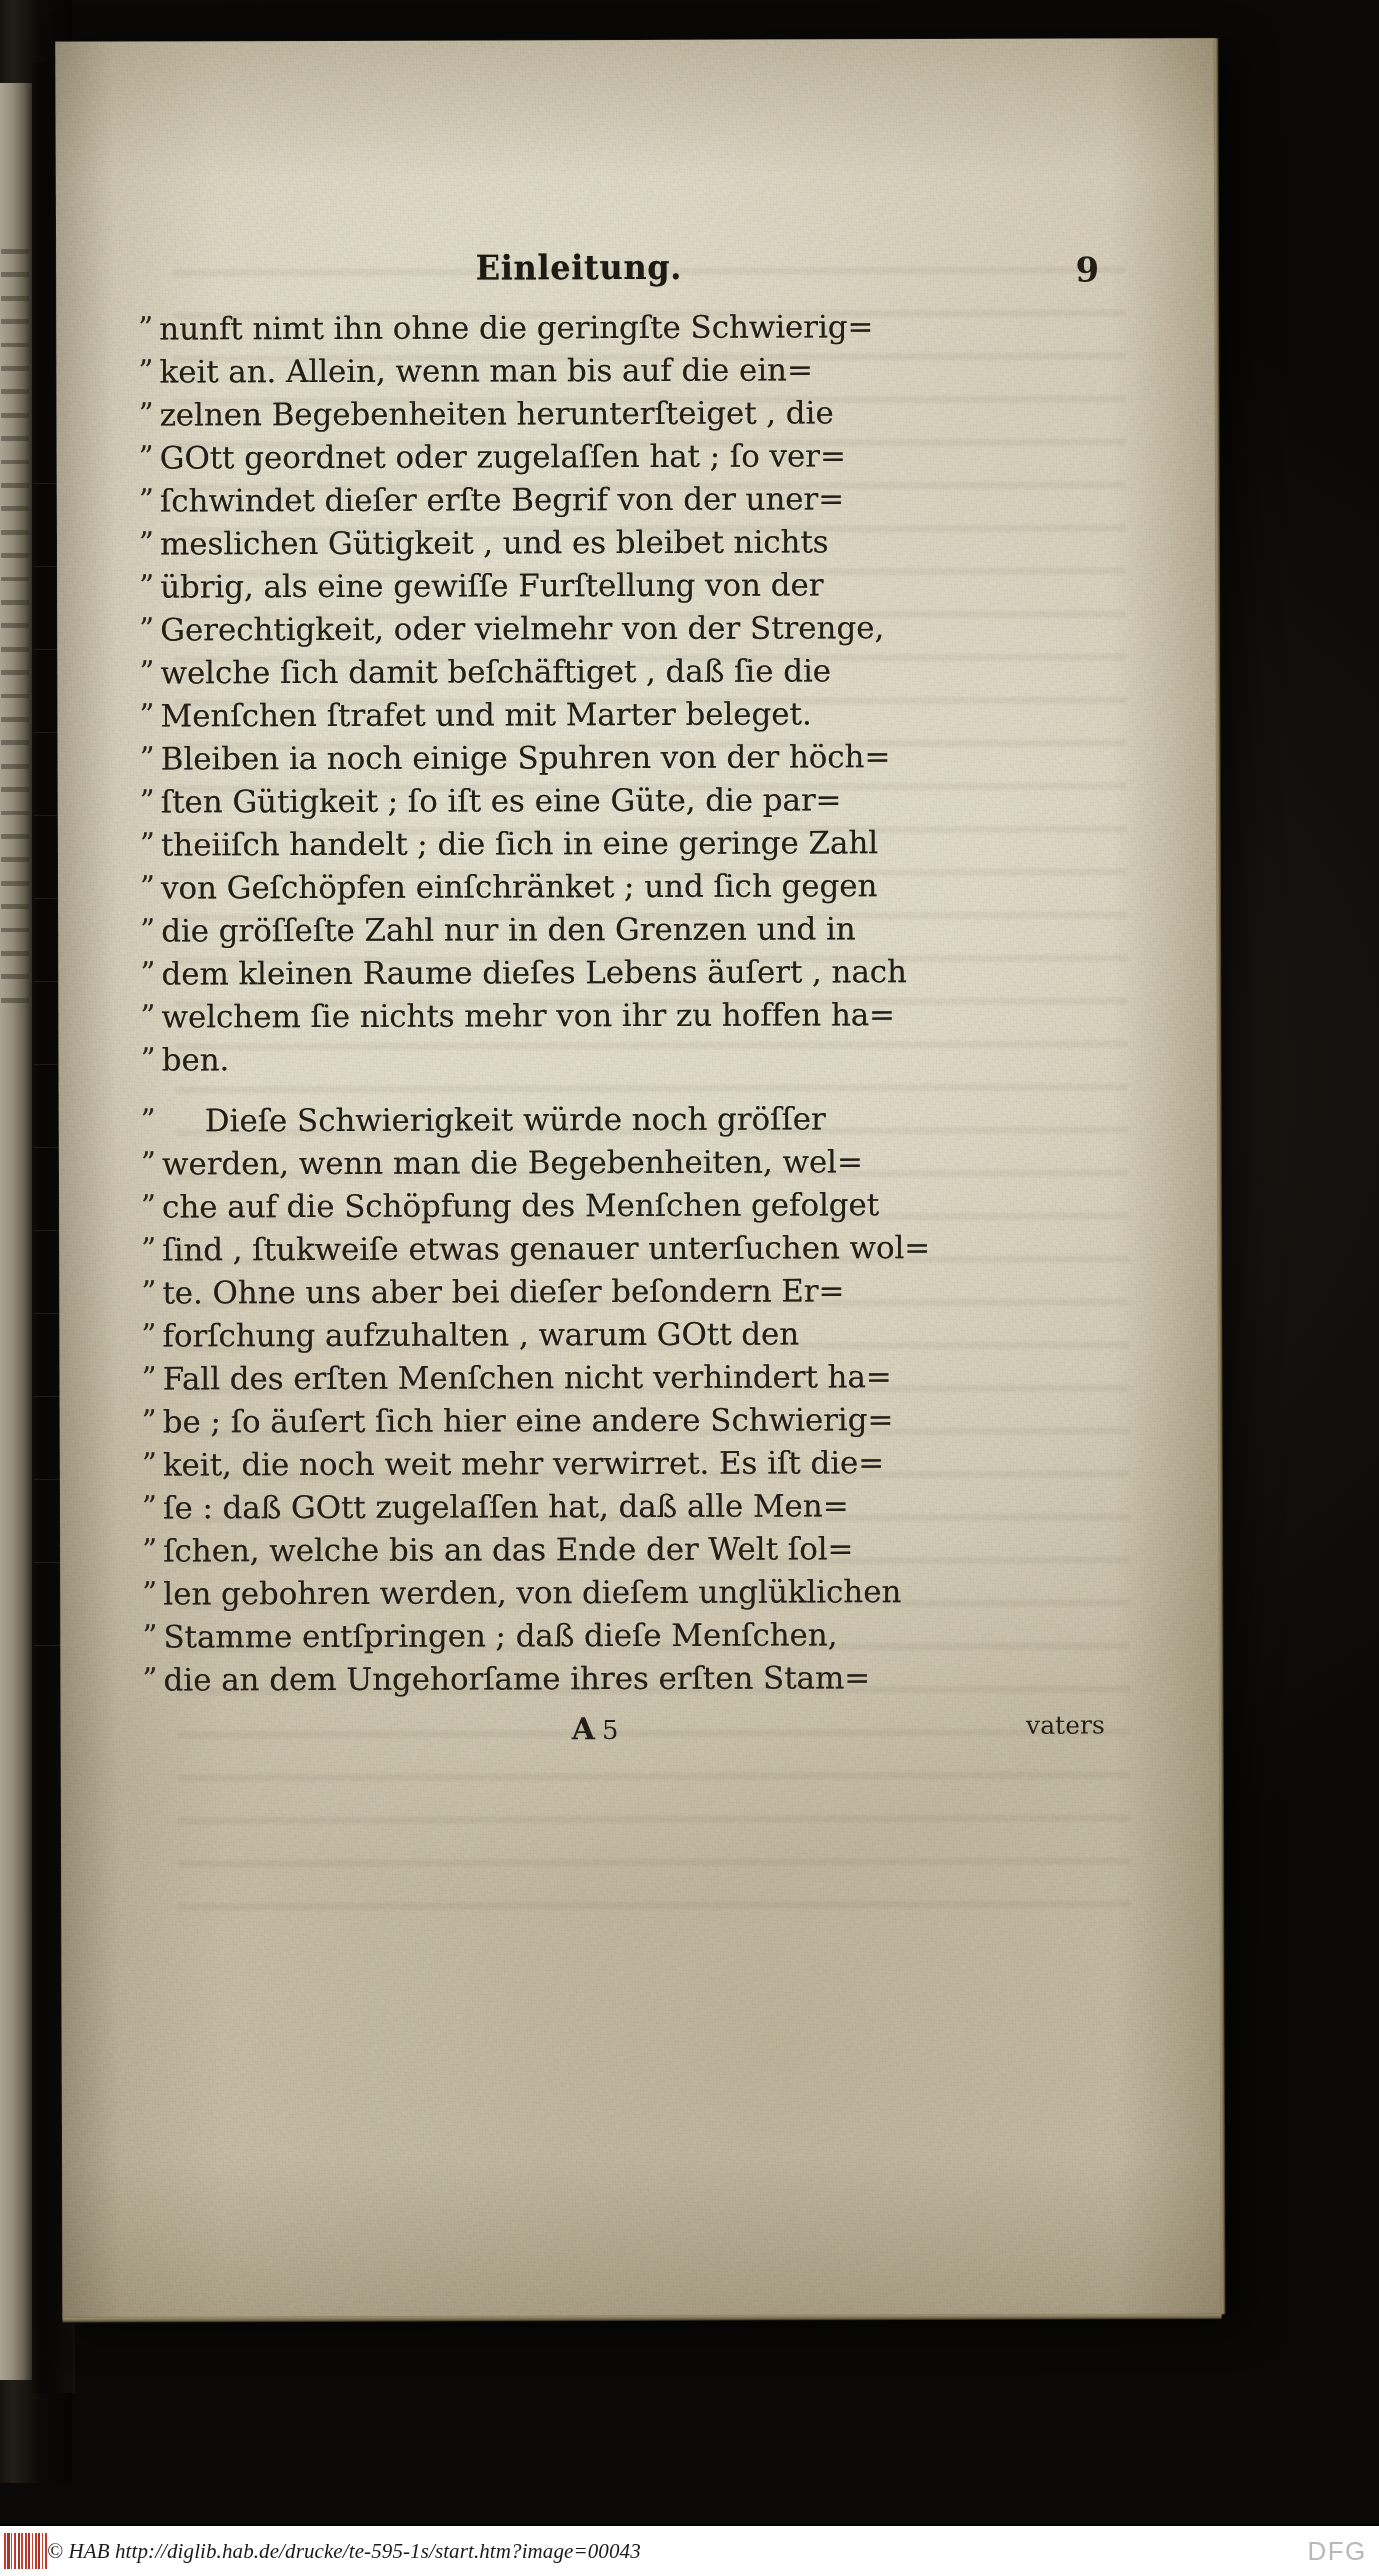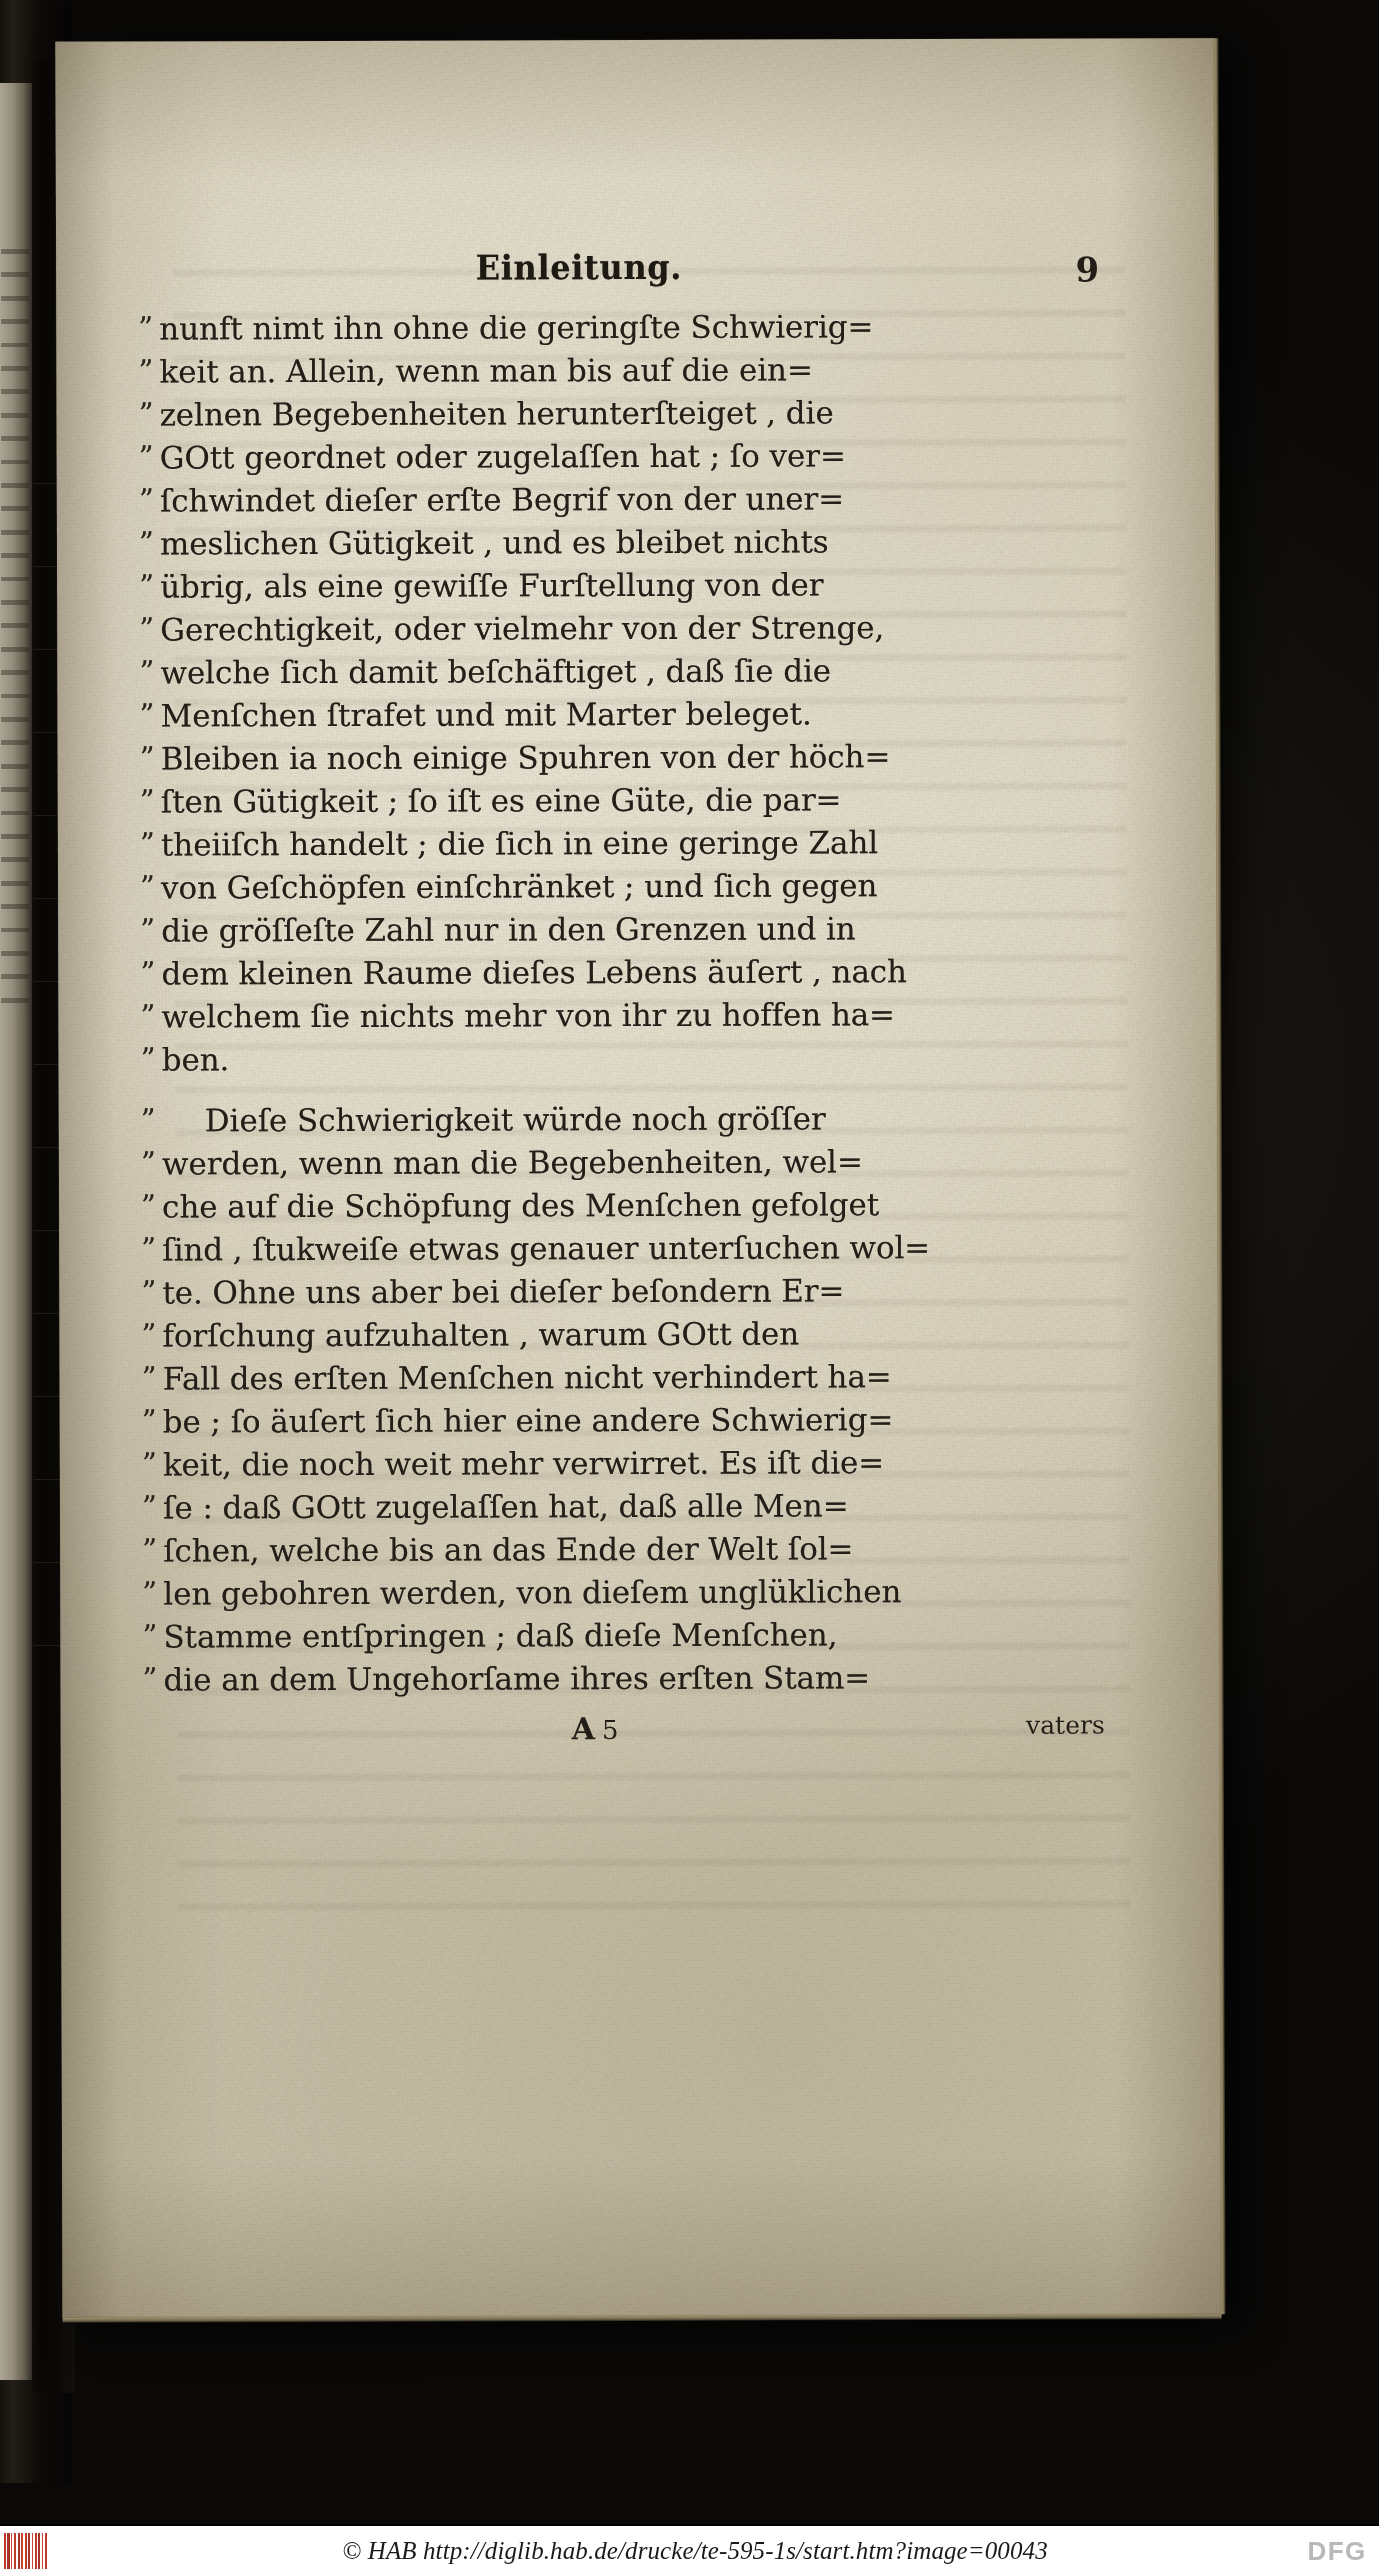--- a/index.html
+++ b/index.html
@@ -253,35 +253,35 @@
     background: repeating-linear-gradient(90deg,
       #c0392b 0px, #c0392b 2.1px,
       #ffffff 2.1px, #ffffff 3.4px,
       #a93226 3.4px, #a93226 5.5px,
       #ffffff 5.5px, #ffffff 7px,
       #cb4335 7px, #cb4335 8.3px,
       #ffffff 8.3px, #ffffff 10.3px);
   }
   .footer-credit {
     flex: 1 1 auto;
-    text-align: center;
+    text-align: left;
     font-family: "Liberation Serif", serif;
     font-style: italic;
-    font-size: 25px;
+    font-size: 21px;
     color: #1a1a1a;
     letter-spacing: 0.1px;
     padding-right: 36px;
   }
   .dfg-mark {
     position: absolute;
     right: 12.4px;
     top: 50%;
     transform: translateY(-50%);
     font-family: "Liberation Sans", sans-serif;
-    font-weight: 700;
+    font-weight: 400;
     font-size: 26px;
     letter-spacing: 1.4px;
     color: #b8b8b8;
   }
   .footer-topline {
     position: absolute;
     left: 0;
     bottom: 50px;
     width: 1379px;
     height: 2.1px;

